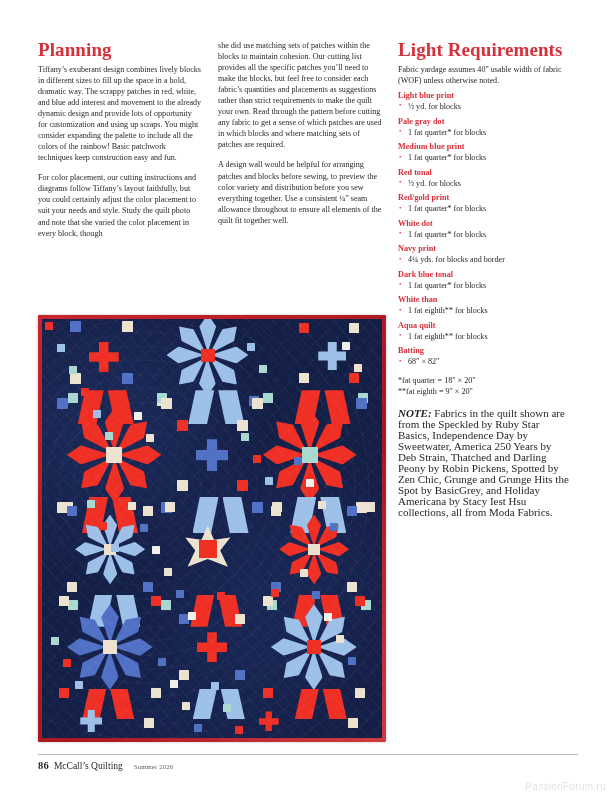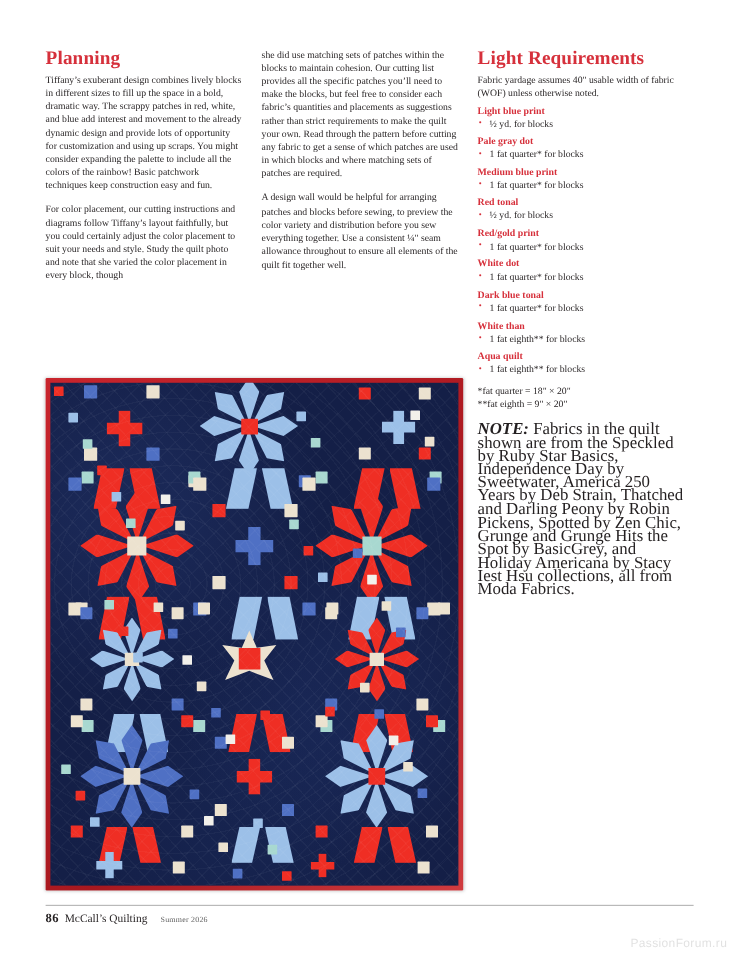--- a/index.html
+++ b/index.html
@@ -18,21 +18,21 @@
   .cols {
     position:absolute;
     left:38px; top:40px; width:540px;
     display:flex; gap:0px;
   }
   .col { width:180px; padding-right:16px; }
   .col.c3 { width:180px; padding-right:8px; }
 
   h2.sect {
     font-family: "Liberation Serif", "DejaVu Serif", serif;
-    font-size: 16px;
+    font-size: 19px;
     font-weight: 700;
     color: #d6303b;
     margin: 0 0 3px 0;
     letter-spacing: 0.1px;
     line-height: 1.1;
   }
   p.body {
     font-size: 8.1px;
     line-height: 11.05px;
     margin: 0 0 9px 0;
@@ -68,21 +68,21 @@
     left: 1px; top: -0.5px;
     font-size: 7px;
     color: #d6303b;
   }
   .footnote {
     font-size: 8.1px;
     line-height: 11.05px;
     margin: 7px 0 0 0;
   }
   .note {
-    font-size: 14px;
+    font-size: 11px;
     line-height: 11.05px;
     margin: 11px 0 0 0;
   }
   .note .lead {
     font-style: italic;
     font-weight: 700;
   }
 
   
   .quilt-wrap {
@@ -205,35 +205,47 @@
               <li>1 fat quarter* for blocks</li>
             </ul>
         </div>
         <div class="fab-group">
           <div class="fab-name">White dot</div>
           <ul class="fab-items">
               <li>1 fat quarter* for blocks</li>
             </ul>
         </div>
         <div class="fab-group">
+          <div class="fab-name">Navy print</div>
+          <ul class="fab-items">
+              <li>4¼ yds. for blocks and border</li>
+            </ul>
+        </div>
+        <div class="fab-group">
           <div class="fab-name">Dark blue tonal</div>
           <ul class="fab-items">
               <li>1 fat quarter* for blocks</li>
             </ul>
         </div>
         <div class="fab-group">
           <div class="fab-name">White than</div>
           <ul class="fab-items">
               <li>1 fat eighth** for blocks</li>
             </ul>
         </div>
         <div class="fab-group">
           <div class="fab-name">Aqua quilt</div>
           <ul class="fab-items">
               <li>1 fat eighth** for blocks</li>
+            </ul>
+        </div>
+        <div class="fab-group">
+          <div class="fab-name">Batting</div>
+          <ul class="fab-items">
+              <li>68" × 82"</li>
             </ul>
         </div>
       </div>
 
       <p class="footnote">*fat quarter = 18" × 20"</p>
       <p class="footnote" style="margin-top:0">**fat eighth = 9" × 20"</p>
 
       <p class="note"><span class="lead">NOTE:</span><span> Fabrics in the quilt shown are from the Speckled by Ruby Star Basics, Independence Day by Sweetwater, America 250 Years by Deb Strain, Thatched and Darling Peony by Robin Pickens, Spotted by Zen Chic, Grunge and Grunge Hits the Spot by BasicGrey, and Holiday Americana by Stacy Iest Hsu collections, all from Moda Fabrics.</span></p>
     </div>
   </div>

